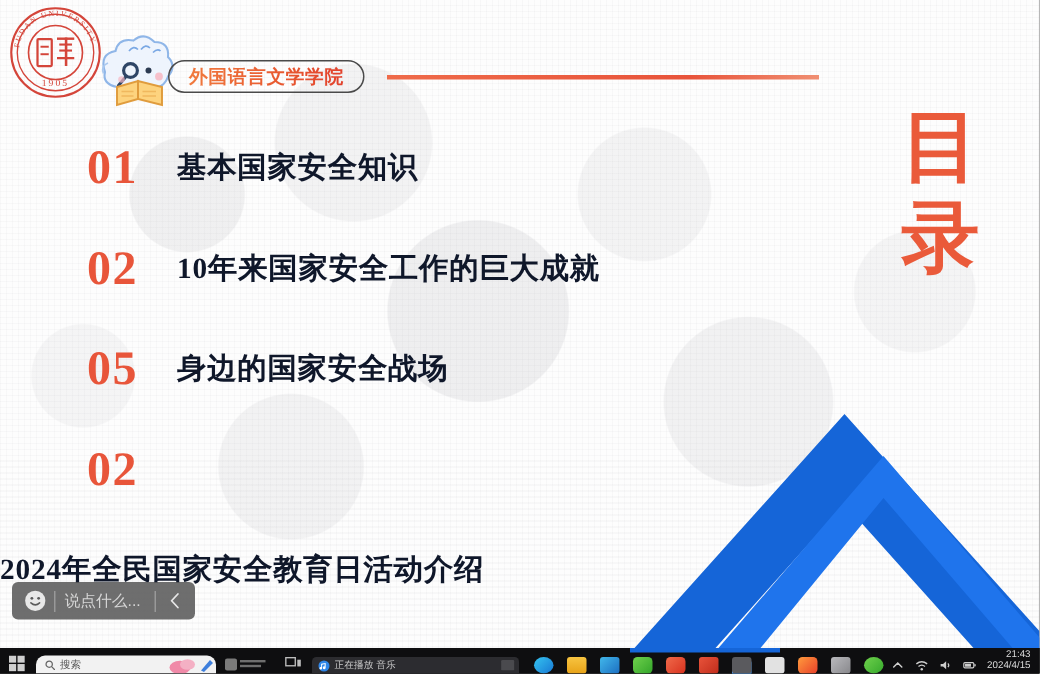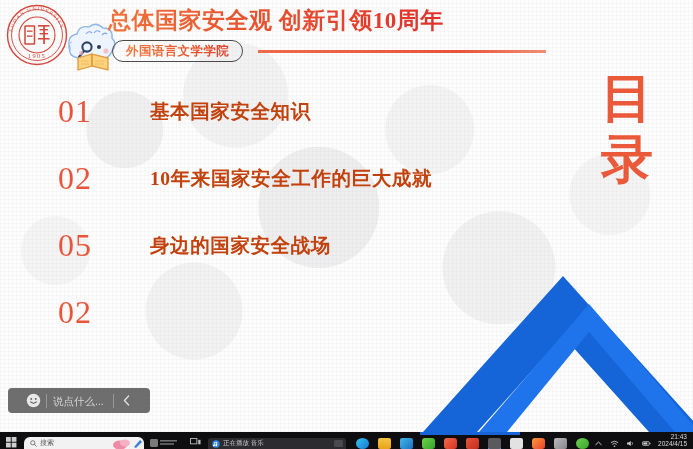--- a/index.html
+++ b/index.html
@@ -126,44 +126,43 @@
     position: relative;
     height: 67px;
     display: flex;
     align-items: center;
   }
   .toc-num {
     width: 118px;
     padding-left: 58px;
     font-family: "Liberation Serif", "DejaVu Serif", serif;
     font-size: 32px;
-    font-weight: normal;
+    font-weight: bold;
     color: #e8553a;
     letter-spacing: 1px;
   }
   .toc-text {
     font-family: "Liberation Serif", "DejaVu Serif", serif;
     font-size: 19.5px;
     font-weight: bold;
-    color: #c2410c;
+    color: #0f172a;
     letter-spacing: 0.6px;
     white-space: nowrap;
-    margin-left: 32px;
   }
 
   
   #comment-bar {
     position: absolute;
     left: 8px; top: 388px;
     height: 25px;
     display: flex;
     align-items: center;
     background: rgba(90,90,90,0.88);
     border-radius: 4px;
-    padding: 0 12px;
+    padding: 0 2px;
     z-index: 20;
   }
   #emoji-btn {
     width: 26px; height: 25px;
     display: flex; align-items: center; justify-content: center;
   }
   .cb-sep {
     width: 1px; height: 14px;
     background: rgba(255,255,255,0.3);
   }
@@ -314,21 +313,20 @@
         <line x1="28" y1="31" x2="23" y2="37" stroke="#2e4566" stroke-width="2.1" stroke-linecap="round"></line>
         <circle cx="50" cy="31" r="2.6" fill="#f7b6c2" opacity="0.85"></circle>
         <circle cx="25" cy="33" r="2.2" fill="#f7b6c2" opacity="0.7"></circle>
         <path d="M36 46 L36 34 L22 38 L22 50 Z" fill="#fdd37e" stroke="#e09c3d" stroke-width="1.3"></path>
         <path d="M36 46 L36 34 L52 38 L52 50 Z" fill="#fdd37e" stroke="#e09c3d" stroke-width="1.3"></path>
         <path d="M36 34 L36 46" stroke="#e09c3d" stroke-width="1.2"></path>
         <path d="M25 41 h8 M25 44 h8 M39 41 h9 M39 44 h9" stroke="#f0b85e" stroke-width="0.9"></path>
       </g>
     </svg>
 
-    <div id="slide-title">总体国家安全观  创新引领10周年</div>
 
     <div id="dept-badge">外国语言文学学院</div>
 
     <div id="header-rule"></div>
   </div>
 
   <div id="toc-title">
     <span>目</span>
     <span>录</span>
   </div>
@@ -348,20 +346,21 @@
     <div class="toc-row">
       <div class="toc-num">05</div>
       <div class="toc-text">身边的国家安全战场</div>
     </div>
 
     <div class="toc-row">
       <div class="toc-num">02</div>
     </div>
 
     <div class="toc-row">
+      <div class="toc-text">2024年全民国家安全教育日活动介绍</div>
     </div>
   </div>
 
   <div id="comment-bar">
     <div id="emoji-btn">
       <svg width="15" height="15" viewBox="0 0 16 16">
         <circle cx="8" cy="8" r="7.2" fill="#e8e8e8"></circle>
         <circle cx="5.6" cy="6.3" r="1.0" fill="#5a5a5a"></circle>
         <circle cx="10.4" cy="6.3" r="1.0" fill="#5a5a5a"></circle>
         <path d="M4.9 9.5 q3.1 2.8 6.2 0" fill="none" stroke="#5a5a5a" stroke-width="1.1" stroke-linecap="round"></path>

